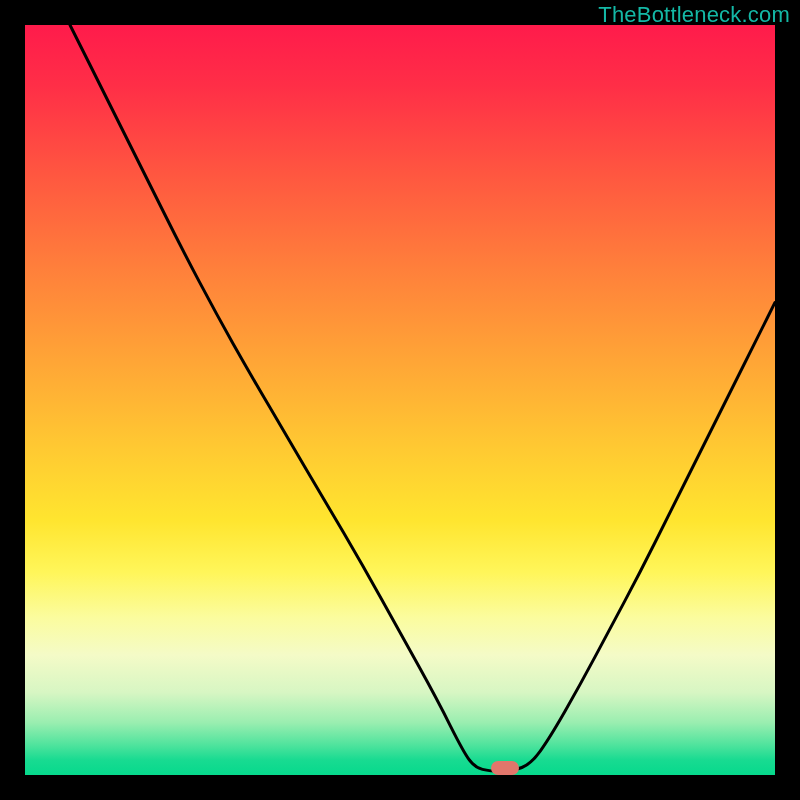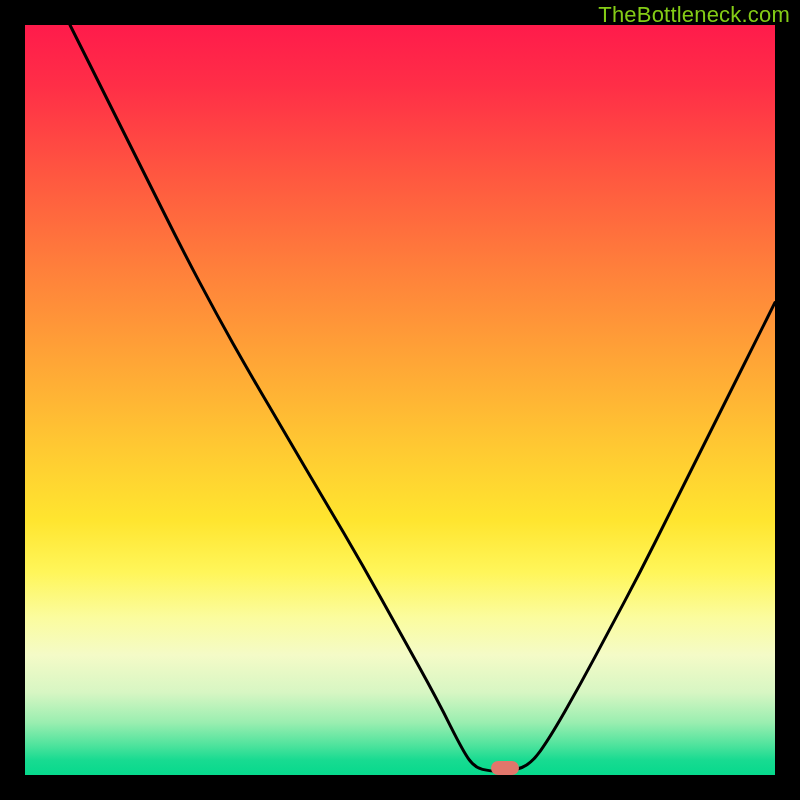--- a/index.html
+++ b/index.html
@@ -14,21 +14,21 @@
   .frame {
     position: relative;
     width: 800px;
     height: 800px;
     background: #000;
   }
   .watermark {
     position: absolute;
     top: 2px;
     right: 10px;
-    color: #84cc16;
+    color: #14b8a6;
     font-size: 22px;
     font-weight: 500;
     letter-spacing: 0.2px;
     z-index: 10;
   }
   .plot-area {
     position: absolute;
     left: 25px;
     top: 25px;
     width: 750px;

